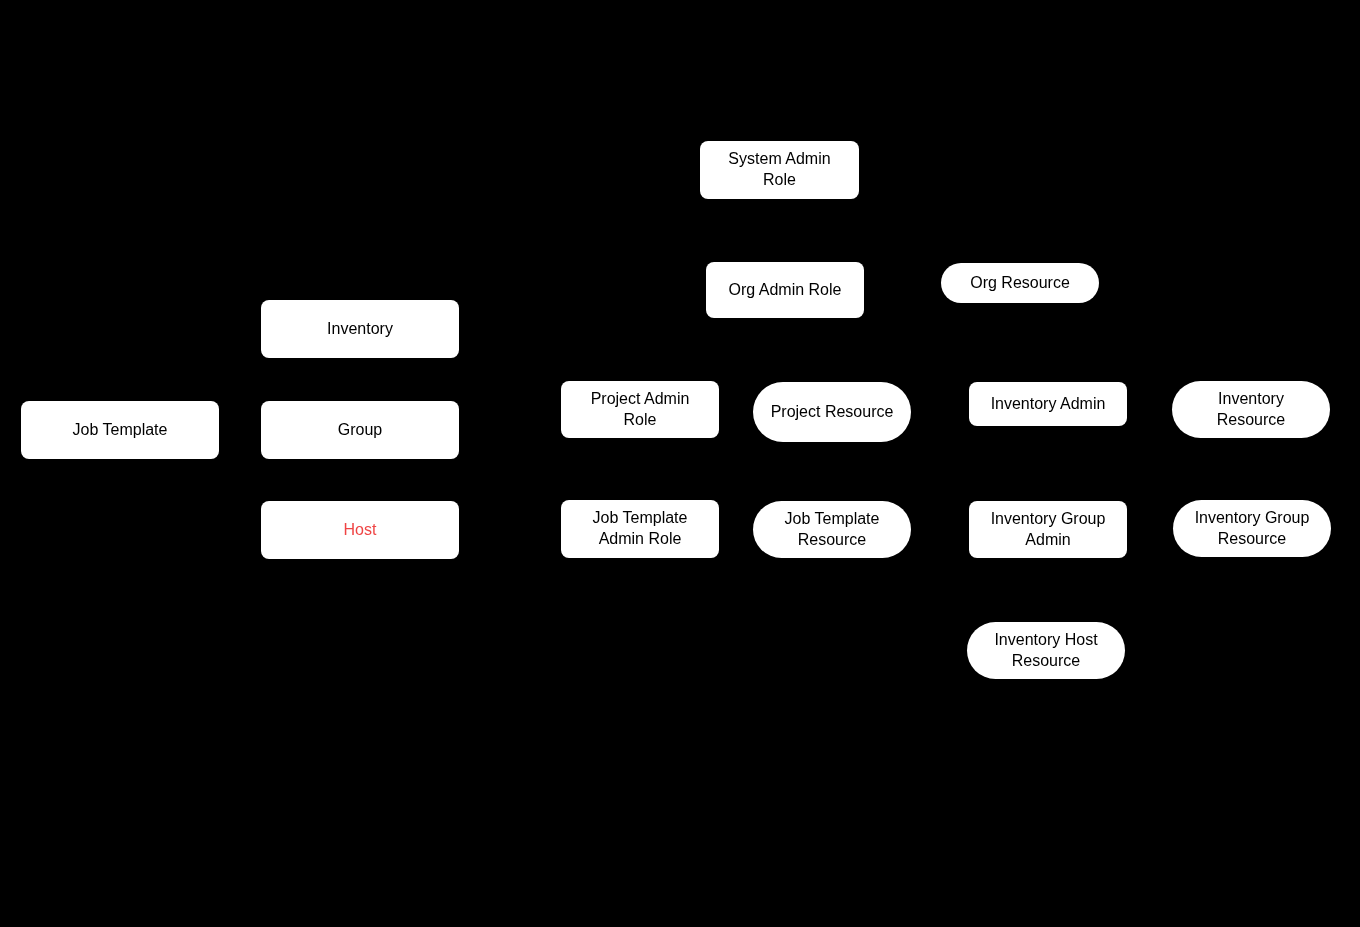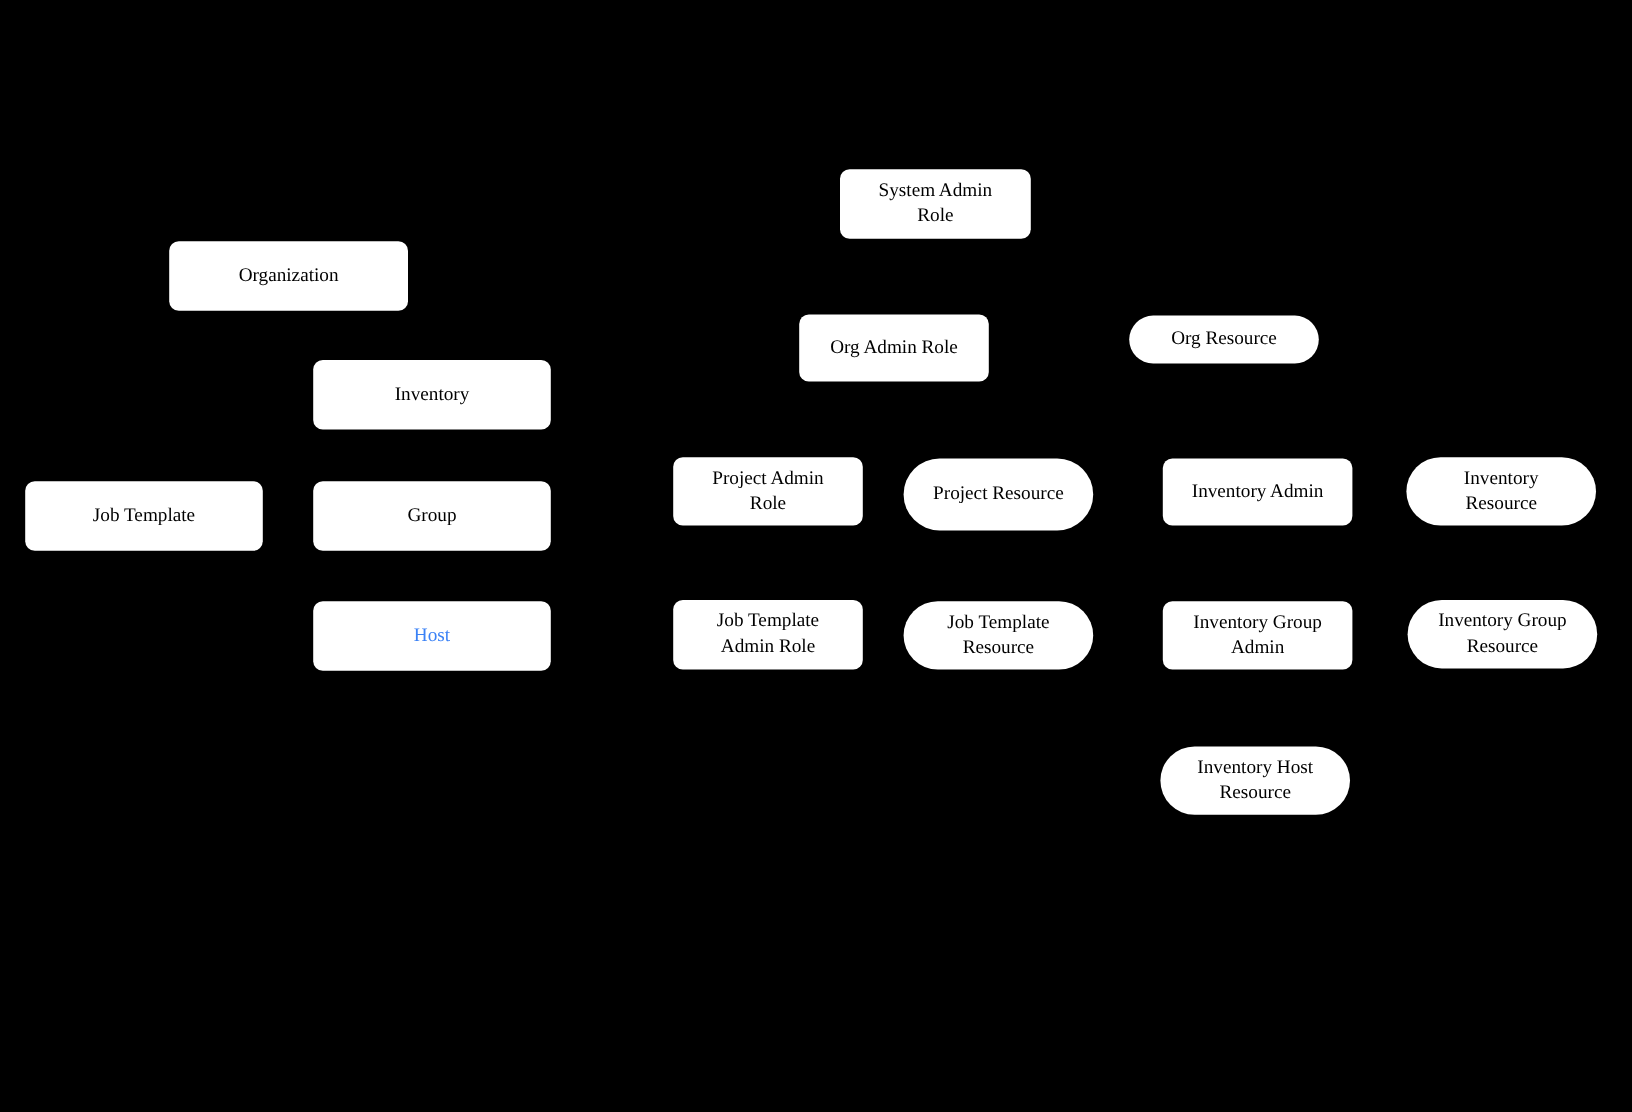--- a/index.html
+++ b/index.html
@@ -17,70 +17,66 @@
     position: absolute;
     box-sizing: border-box;
     display: flex;
     flex-direction: column;
     align-items: center;
     justify-content: center;
     text-align: center;
     font-size: 16px;
     line-height: 1.3;
     user-select: none;
-    font-family: Liberation Serif, serif;
   }
   .node.rect {
     border-radius: 8px;
   }
   .node.stadium {
     border-radius: 999px;
   }
   .node-line {
     display: block;
     white-space: nowrap;
   }
 </style>
 </head>
 <body>
 
 <div id="canvas" style="width: 1360px; height: 927px; background: rgb(0, 0, 0);">
-    <div class="node rect" style="left: 141px; top: 201px; width: 199px; height: 58px; background: rgb(255, 255, 255); color: rgb(0, 0, 0);">
-      <span class="node-line">Organization</span>
-    </div>
     <div class="node rect" style="left: 261px; top: 300px; width: 198px; height: 58px; background: rgb(255, 255, 255); color: rgb(0, 0, 0);">
       <span class="node-line">Inventory</span>
     </div>
     <div class="node rect" style="left: 21px; top: 401px; width: 198px; height: 58px; background: rgb(255, 255, 255); color: rgb(0, 0, 0);">
       <span class="node-line">Job Template</span>
     </div>
     <div class="node rect" style="left: 261px; top: 401px; width: 198px; height: 58px; background: rgb(255, 255, 255); color: rgb(0, 0, 0);">
       <span class="node-line">Group</span>
     </div>
-    <div class="node rect" style="left: 261px; top: 501px; width: 198px; height: 58px; background: rgb(255, 255, 255); color: #3b82f6;">
+    <div class="node rect" style="left: 261px; top: 501px; width: 198px; height: 58px; background: rgb(255, 255, 255); color: #ef4444;">
       <span class="node-line">Host</span>
     </div>
     <div class="node rect" style="left: 700px; top: 141px; width: 159px; height: 58px; background: rgb(255, 255, 255); color: rgb(0, 0, 0);">
       <span class="node-line">System Admin</span>
       <span class="node-line">Role</span>
     </div>
-    <div class="node rect" style="left: 666px; top: 262px; width: 158px; height: 56px; background: rgb(255, 255, 255); color: rgb(0, 0, 0);">
+    <div class="node rect" style="left: 706px; top: 262px; width: 158px; height: 56px; background: rgb(255, 255, 255); color: rgb(0, 0, 0);">
       <span class="node-line">Org Admin Role</span>
     </div>
     <div class="node stadium" style="left: 941px; top: 263px; width: 158px; height: 40px; background: rgb(255, 255, 255); color: rgb(0, 0, 0);">
       <span class="node-line">Org Resource</span>
     </div>
     <div class="node rect" style="left: 561px; top: 381px; width: 158px; height: 57px; background: rgb(255, 255, 255); color: rgb(0, 0, 0); text-align: right;">
       <span class="node-line">Project Admin</span>
       <span class="node-line">Role</span>
     </div>
     <div class="node stadium" style="left: 753px; top: 382px; width: 158px; height: 60px; background: rgb(255, 255, 255); color: rgb(0, 0, 0);">
       <span class="node-line">Project Resource</span>
     </div>
-    <div class="node rect" style="left: 969px; top: 382px; width: 158px; height: 56px; background: rgb(255, 255, 255); color: rgb(0, 0, 0);">
+    <div class="node rect" style="left: 969px; top: 382px; width: 158px; height: 44px; background: rgb(255, 255, 255); color: rgb(0, 0, 0);">
       <span class="node-line">Inventory Admin</span>
     </div>
     <div class="node stadium" style="left: 1172px; top: 381px; width: 158px; height: 57px; background: rgb(255, 255, 255); color: rgb(0, 0, 0);">
       <span class="node-line">Inventory</span>
       <span class="node-line">Resource</span>
     </div>
     <div class="node rect" style="left: 561px; top: 500px; width: 158px; height: 58px; background: rgb(255, 255, 255); color: rgb(0, 0, 0);">
       <span class="node-line">Job Template</span>
       <span class="node-line">Admin Role</span>
     </div>

